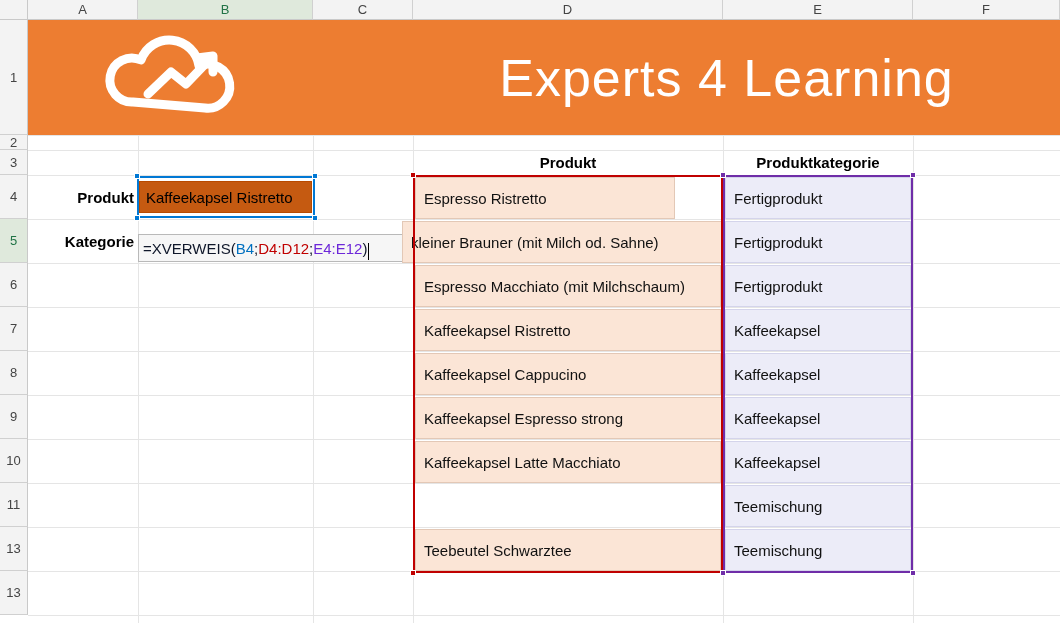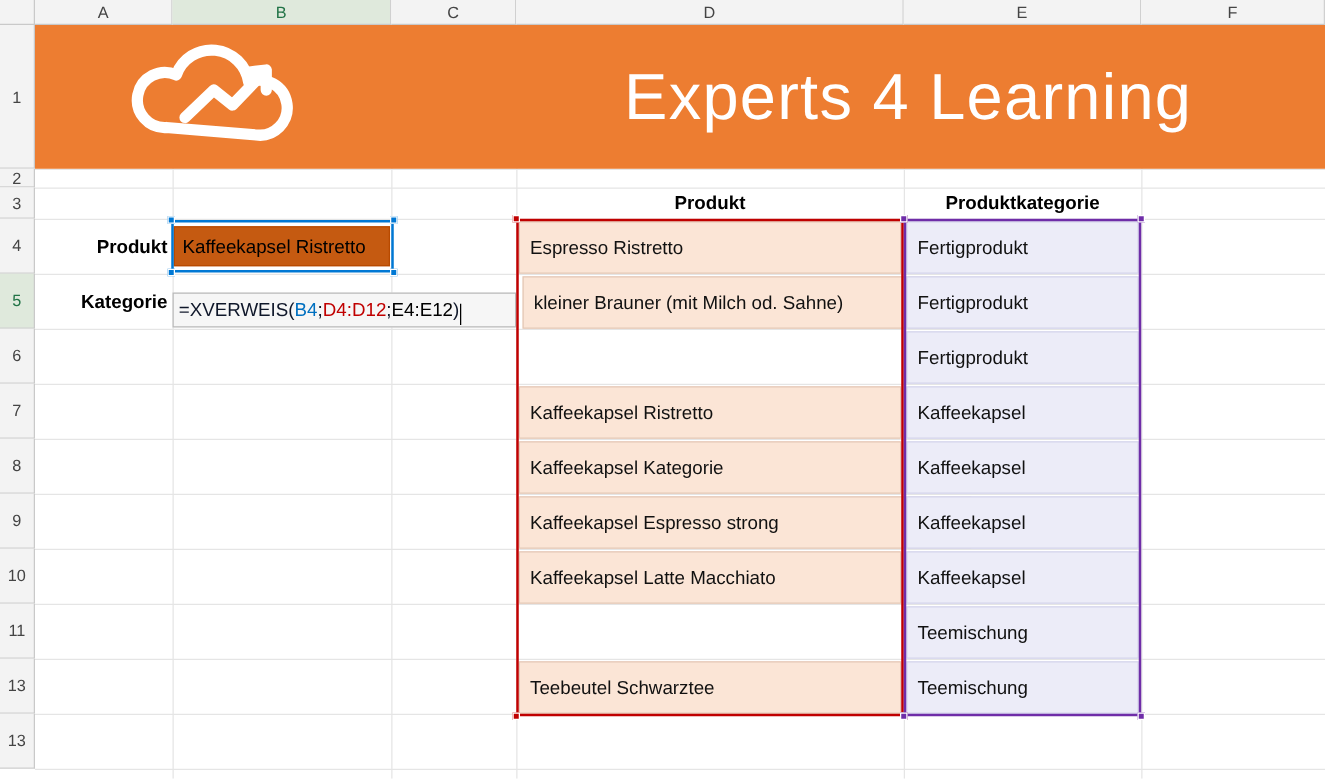--- a/index.html
+++ b/index.html
@@ -36,21 +36,21 @@
   .b4-fill { position:absolute; background:#C55A11; border:1px solid #B84A00; }
   .b4-handle { position:absolute; width:6px; height:6px; background:#0078d4; border:1px solid #fff; }
 
   .b5-fill { position:absolute; background:#f6f6f6; border:1px solid #b9b9b9; }
 
   .formula { font-family: "Segoe UI", Arial, sans-serif; font-size:15px; display:flex; align-items:center; gap:0; white-space:pre; }
   .formula span { font-size:15px; }
   .f-func { color:#0f172a; }
   .f-blue { color:#0070c0; }
   .f-red { color:#c00000; }
-  .f-purple { color:#000000; }
+  .f-purple { color:#6d28d9; }
 
   .tbl-header { font-weight:700; color:#000; text-align:center; width:100%; }
 
   .tbl-d { position:absolute; background:#FBE5D6; border:1px solid #e3c8b6; padding-left:8px; }
   .tbl-e { position:absolute; background:#ECECF8; border:1px solid #d4d4eb; padding-left:8px; }
 
   .range-box { position:absolute; pointer-events:none; }
 
   .cursor-bar { display:inline-block; width:1px; height:17px; background:#000; margin-left:1px; position:relative; top:3px; }
 </style>
@@ -136,47 +136,50 @@
       </div>
     </div>
 
     <div class="cell" style="left:385px; top:130px; width:310px; height:25px; justify-content:center">
         <span class="tbl-header">Produkt</span>
       </div>
     <div class="cell" style="left:695px; top:130px; width:190px; height:25px; justify-content:center">
         <span class="tbl-header">Produktkategorie</span>
       </div>
 
-    <div class="tbl-d cell" style="left:387px; top:157px; width:306px; height:42px">
+    <div class="tbl-d cell" style="left:387px; top:157px; width:260px; height:42px">
         <span>Espresso Ristretto</span>
       </div>
     <div class="tbl-e cell" style="left:697px; top:157px; width:186px; height:42px">
         <span>Fertigprodukt</span>
       </div>
 
-    <div class="tbl-d cell" style="left:390px; top:201px; width:342px; height:42px">
+    <div class="tbl-d cell" style="left:374px; top:201px; width:342px; height:42px">
         <span>kleiner Brauner (mit Milch od. Sahne)</span>
       </div>
     <div class="tbl-e cell" style="left:697px; top:201px; width:186px; height:42px">
         <span>Fertigprodukt</span>
       </div>
 
+    <div class="tbl-d cell" style="left:387px; top:245px; width:306px; height:42px">
+        <span>Espresso Macchiato (mit Milchschaum)</span>
+      </div>
     <div class="tbl-e cell" style="left:697px; top:245px; width:186px; height:42px">
         <span>Fertigprodukt</span>
       </div>
 
     <div class="tbl-d cell" style="left:387px; top:289px; width:306px; height:42px">
         <span>Kaffeekapsel Ristretto</span>
       </div>
     <div class="tbl-e cell" style="left:697px; top:289px; width:186px; height:42px">
         <span>Kaffeekapsel</span>
       </div>
 
     <div class="tbl-d cell" style="left:387px; top:333px; width:306px; height:42px">
-        <span>Kaffeekapsel Kategorie</span>
+        <span>Kaffeekapsel Cappucino</span>
       </div>
     <div class="tbl-e cell" style="left:697px; top:333px; width:186px; height:42px">
         <span>Kaffeekapsel</span>
       </div>
 
     <div class="tbl-d cell" style="left:387px; top:377px; width:362px; height:42px">
         <span>Kaffeekapsel Espresso strong</span>
       </div>
     <div class="tbl-e cell" style="left:697px; top:377px; width:186px; height:42px">
         <span>Kaffeekapsel</span>

